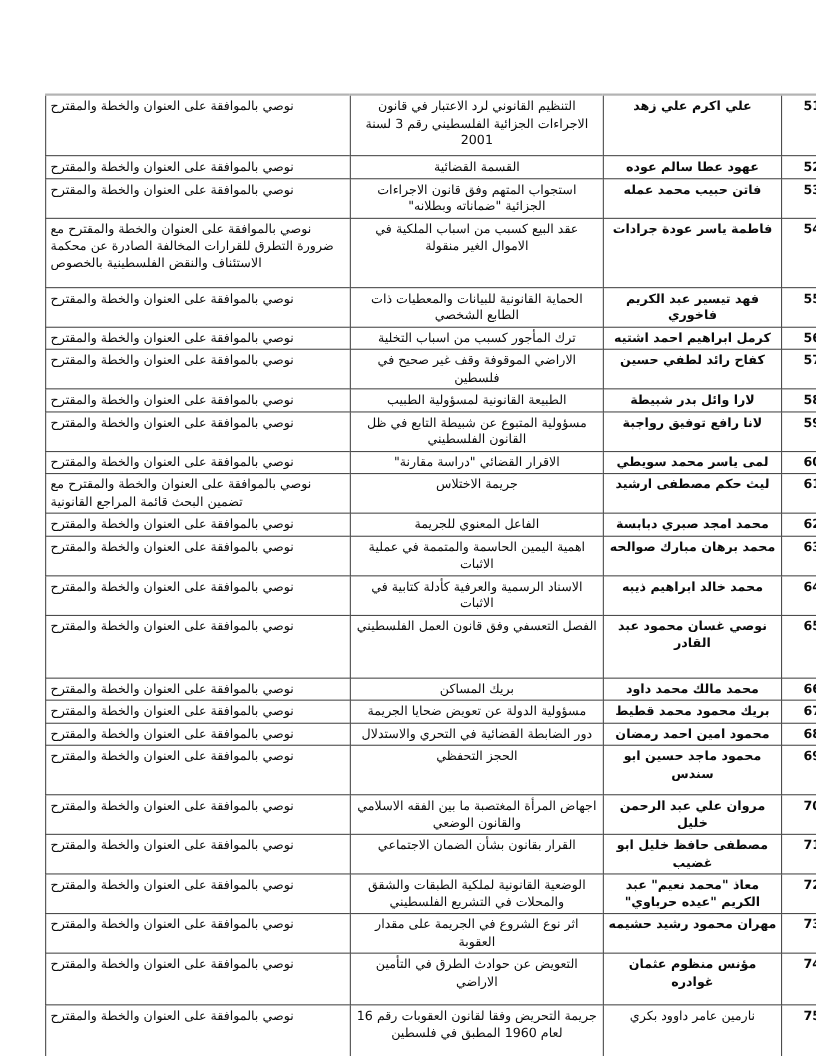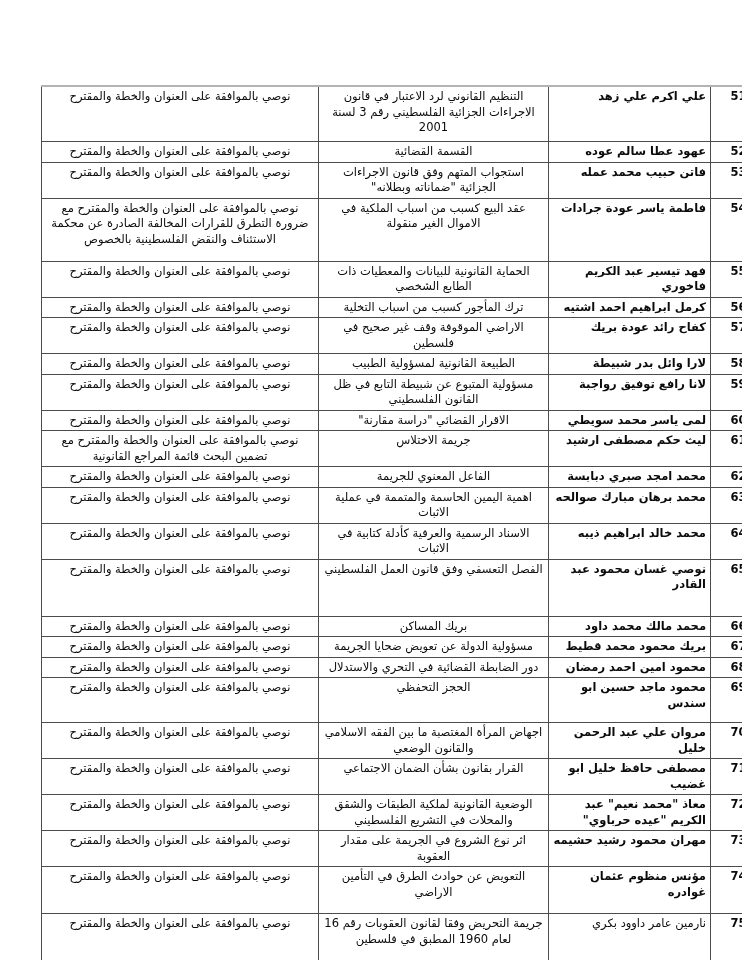--- a/index.html
+++ b/index.html
@@ -37,33 +37,33 @@
   }
   td.num{
     width:47px;
     text-align:center;
     font-weight:bold;
     font-size:13px;
     padding:2px 1px;
   }
   td.name{
     width:153px;
-    text-align:right;
+    text-align:center;
     font-weight:bold;
     font-size:12px;
     padding-right:6px;
   }
   td.title{
     width:221px;
     text-align:center;
     padding-right:5px;
   }
   td.rec{
     width:268px;
-    text-align:center;
+    text-align:left;
   }
   
   tr.r-51 td{height:50px;}
   tr.r-54 td{height:58px;margin-top:12px;}
   tr.r-65 td{height:52px;}
   tr.r-69 td{height:40px;}
   tr.r-74 td{height:42px;}
   tr.r-75 td{height:44px;}
   
   tr.r-75 td.name{font-weight:normal;}
@@ -105,21 +105,21 @@
           <td class="rec">نوصي بالموافقة على العنوان والخطة والمقترح</td>
         </tr>
         <tr class="r-56">
           <td class="num">56</td>
           <td class="name">كرمل ابراهيم احمد اشتيه</td>
           <td class="title">ترك المأجور كسبب من اسباب التخلية</td>
           <td class="rec">نوصي بالموافقة على العنوان والخطة والمقترح</td>
         </tr>
         <tr class="r-57">
           <td class="num">57</td>
-          <td class="name">كفاح رائد عودة بريك</td>
+          <td class="name">كفاح رائد لطفي حسين</td>
           <td class="title">الاراضي الموقوفة وقف غير صحيح في فلسطين</td>
           <td class="rec">نوصي بالموافقة على العنوان والخطة والمقترح</td>
         </tr>
         <tr class="r-58">
           <td class="num">58</td>
           <td class="name">لارا وائل بدر شبيطة</td>
           <td class="title">الطبيعة القانونية لمسؤولية الطبيب</td>
           <td class="rec">نوصي بالموافقة على العنوان والخطة والمقترح</td>
         </tr>
         <tr class="r-59">

